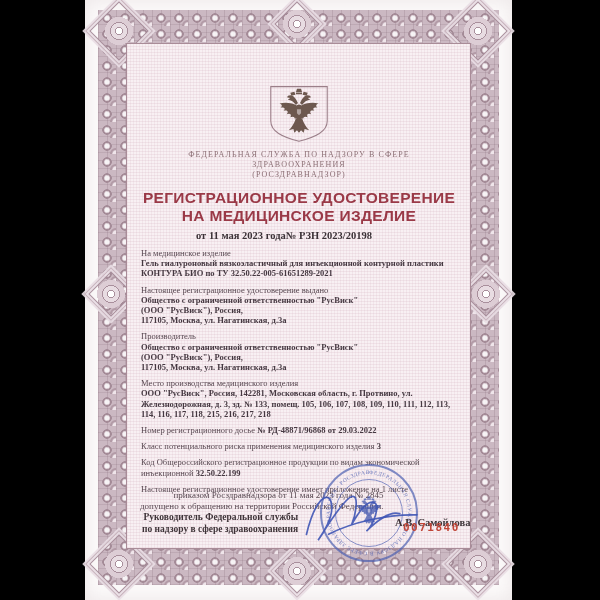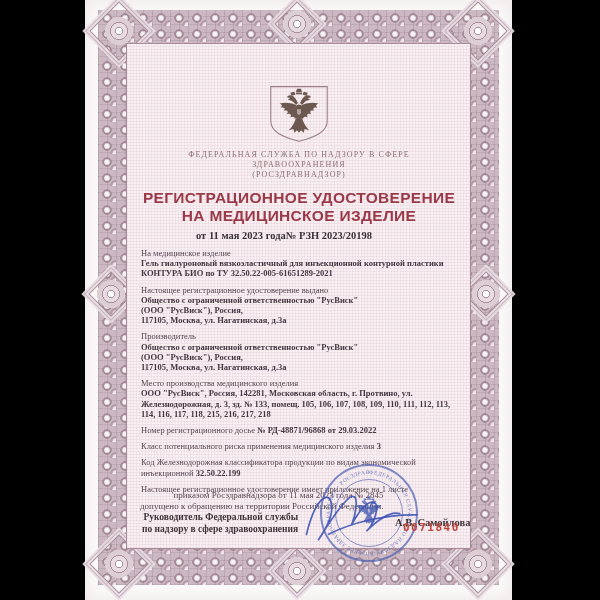--- a/index.html
+++ b/index.html
@@ -154,21 +154,21 @@
             <span class="b">Железнодорожная, д. 3, зд. № 133, помещ. 105, 106, 107, 108, 109, 110, 111, 112, 113,</span><br>
             <span class="b">114, 116, 117, 118, 215, 216, 217, 218</span>
           </p>
           <p>
             <span>Номер регистрационного досье </span><span class="b">№ РД-48871/96868 от 29.03.2022</span>
           </p>
           <p>
             <span>Класс потенциального риска применения медицинского изделия </span><span class="b">3</span>
           </p>
           <p>
-            <span>Код Железнодорожная классификатора продукции по видам экономической</span><br>
+            <span>Код Общероссийского регистрационное продукции по видам экономической</span><br>
             <span>инъекционной </span><span class="b">32.50.22.199</span>
           </p>
           <p>
             <span>Настоящее регистрационное удостоверение имеет приложение на 1 листе</span>
           </p>
         </div>
 
         <div class="order">
           <div>приказом Росздравнадзора от 11 мая 2023 года № 2845</div>
           <div>допущено к обращению на территории Российской Федерации.</div>

